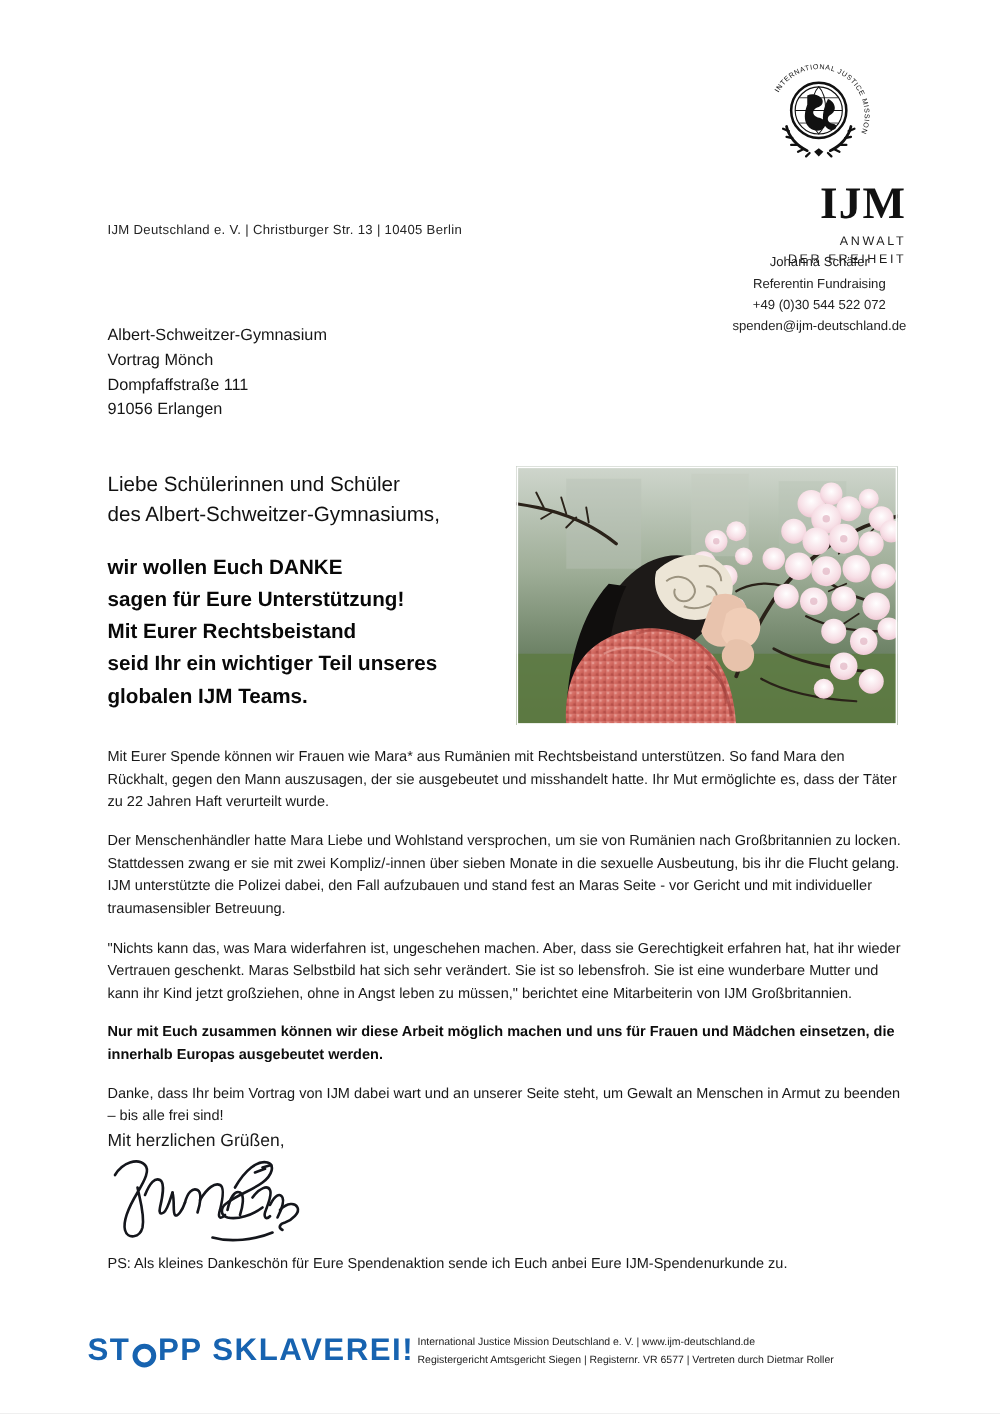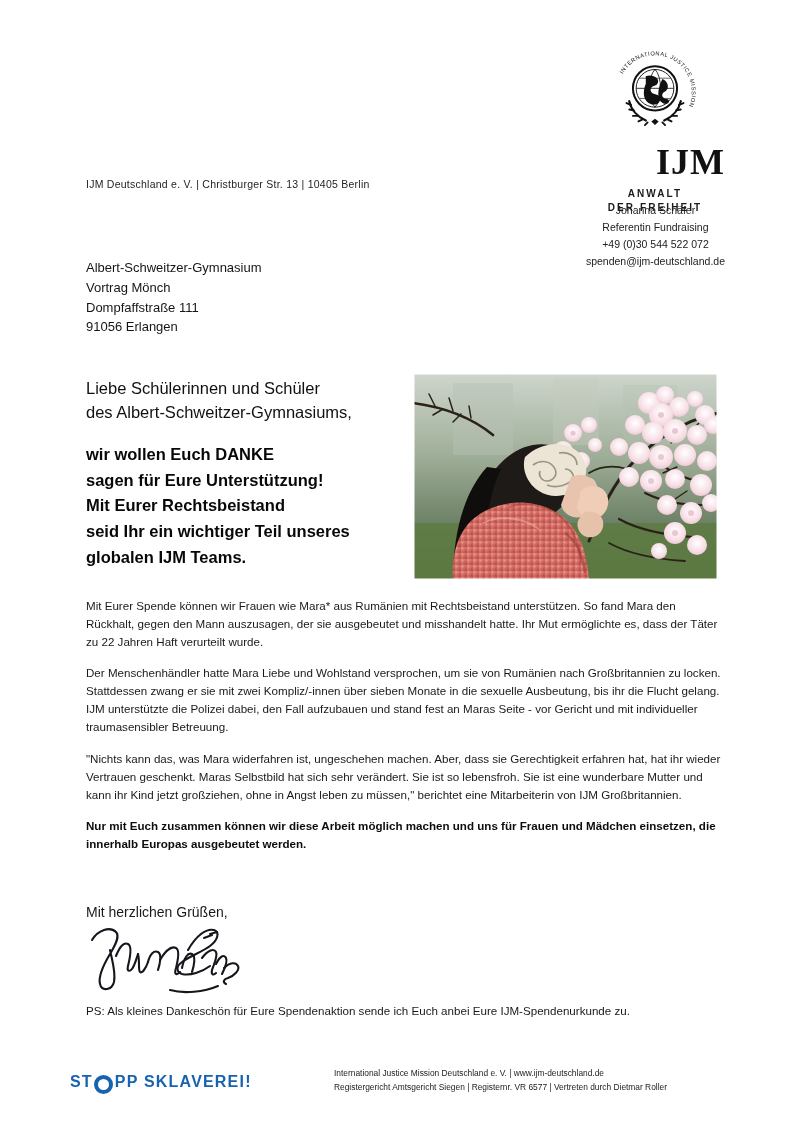--- a/index.html
+++ b/index.html
@@ -38,25 +38,26 @@
     font-size: 36px;
     font-weight: 700;
     letter-spacing: 1px;
     line-height: 1;
     margin-top: 6px;
     color: #111;
     text-align: right;
   }
   .logo-tagline {
     font-size: 10px;
-    font-weight: 700;
+    font-weight: 400;
     letter-spacing: 2.1px;
     line-height: 1.35;
     margin-top: 7px;
     color: #1b1b1b;
+    text-align: right;
   }
 
   
   .return-line {
     position: absolute;
     top: 178px;
     left: 86px;
     font-size: 10.5px;
     letter-spacing: 0.25px;
     color: #242424;
@@ -156,27 +157,27 @@
     left: 86px;
     font-size: 11.6px;
     color: #191919;
   }
 
   
   .footer-slogan {
     position: absolute;
     bottom: 38px;
     left: 70px;
-    font-size: 16px;
+    font-size: 25px;
     font-weight: 700;
     letter-spacing: 1.2px;
     color: #1763b0;
     line-height: 1;
     display: flex;
-    align-items: flex-start;
+    align-items: flex-end;
   }
   .slogan-ring {
     display: inline-block;
     width: 19px;
     height: 19px;
     border: 4px solid #1763b0;
     border-radius: 50%;
     margin: 0 1.5px;
     position: relative;
     top: 1px;
@@ -368,20 +369,21 @@
 
       <rect x="0" y="0" width="305" height="207" fill="none" stroke="#ffffff" stroke-width="3"></rect>
     </svg>
   </div>
 
   <div class="body-copy">
     <p>Mit Eurer Spende können wir Frauen wie Mara* aus Rumänien mit Rechtsbeistand unterstützen. So fand Mara den Rückhalt, gegen den Mann auszusagen, der sie ausgebeutet und misshandelt hatte. Ihr Mut ermöglichte es, dass der Täter zu 22 Jahren Haft verurteilt wurde.</p>
     <p>Der Menschenhändler hatte Mara Liebe und Wohlstand versprochen, um sie von Rumänien nach Großbritannien zu locken. Stattdessen zwang er sie mit zwei Kompliz/-innen über sieben Monate in die sexuelle Ausbeutung, bis ihr die Flucht gelang. IJM unterstützte die Polizei dabei, den Fall aufzubauen und stand fest an Maras Seite - vor Gericht und mit individueller traumasensibler Betreuung.</p>
     <p>"Nichts kann das, was Mara widerfahren ist, ungeschehen machen. Aber, dass sie Gerechtigkeit erfahren hat, hat ihr wieder Vertrauen geschenkt. Maras Selbstbild hat sich sehr verändert. Sie ist so lebensfroh. Sie ist eine wunderbare Mutter und kann ihr Kind jetzt großziehen, ohne in Angst leben zu müssen," berichtet eine Mitarbeiterin von IJM Großbritannien.</p>
     <p class="bold">Nur mit Euch zusammen können wir diese Arbeit möglich machen und uns für Frauen und Mädchen einsetzen, die innerhalb Europas ausgebeutet werden.</p>
+    <p class="closing-space">Danke, dass Ihr beim Vortrag von IJM dabei wart und an unserer Seite steht, um Gewalt an Menschen in Armut zu beenden – bis alle frei sind!</p>
   </div>
 
   <div class="signoff">Mit herzlichen Grüßen,</div>
 
   <div class="signature">
     <svg viewBox="0 0 160 78" aria-hidden="true">
       <g fill="none" stroke="#14161c" stroke-width="2.1" stroke-linecap="round" stroke-linejoin="round">
         <path d="M8 20 C14 10 26 6 32 12 C36 16 32 24 26 34 C20 44 14 56 16 64 C18 72 28 70 30 62 C32 52 28 40 26 30"></path>
         <path d="M32 36 C36 26 40 22 44 24 C48 26 46 38 44 46 C43 50 44 52 47 50 C50 48 52 40 54 34"></path>
         <path d="M54 34 C56 42 54 50 56 52 C58 54 62 48 64 42"></path>

